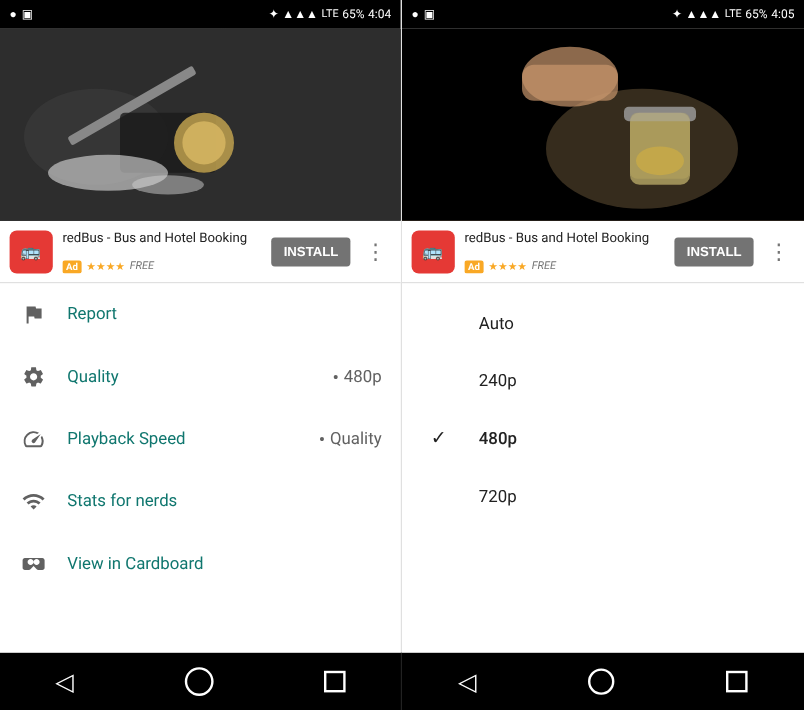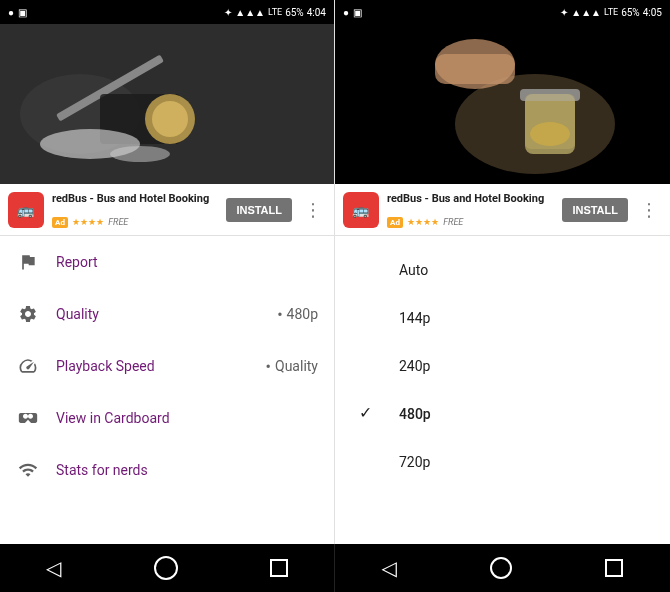--- a/index.html
+++ b/index.html
@@ -93,21 +93,21 @@
     }
 
     .ad-info {
       flex: 1;
       overflow: hidden;
     }
 
     .ad-title {
       font-size: 11px;
       color: #212121;
-      font-weight: 700;
+      font-weight: 400;
       white-space: nowrap;
       overflow: hidden;
       text-overflow: ellipsis;
     }
 
     .ad-sub {
       display: flex;
       align-items: center;
       gap: 4px;
       margin-top: 12px;
@@ -173,21 +173,21 @@
       margin-right: 16px;
       color: #616161;
       display: flex;
       align-items: center;
       justify-content: center;
       flex-shrink: 0;
     }
 
     .menu-label {
       font-size: 14px;
-      color: #701a75;
+      color: #0f766e;
       flex: 1;
     }
 
     .menu-value {
       font-size: 14px;
       color: #616161;
     }
 
     .menu-dot {
       color: #616161;
@@ -349,33 +349,33 @@
           </svg>
         </div>
         <span class="menu-label">Playback Speed</span>
         <span class="menu-dot">•</span>
         <span class="menu-value">Quality</span>
       </div>
 
       <div class="menu-item">
         <div class="menu-icon">
           <svg class="icon-svg" viewBox="0 0 24 24" xmlns="http://www.w3.org/2000/svg">
-            <path d="M20.74 6H3.26C2.01 6 1 7.01 1 8.26v7.48C1 16.99 2.01 18 3.26 18h4.01c.62 0 1.21-.26 1.63-.71L12 14l3.1 3.29c.42.45 1.01.71 1.63.71h4.01C21.99 18 23 16.99 23 15.74V8.26C23 7.01 21.99 6 20.74 6zM9 13c-1.66 0-3-1.34-3-3s1.34-3 3-3 3 1.34 3 3-1.34 3-3 3zm6 0c-1.66 0-3-1.34-3-3s1.34-3 3-3 3 1.34 3 3-1.34 3-3 3z" fill="#616161"></path>
+            <path d="M1 9l2 2c4.97-4.97 13.03-4.97 18 0l2-2C16.93 2.93 7.08 2.93 1 9zm8 8l3 3 3-3c-1.65-1.66-4.34-1.66-6 0zm-4-4l2 2c2.76-2.76 7.24-2.76 10 0l2-2C15.14 9.14 8.87 9.14 5 13z" fill="#616161"></path>
           </svg>
         </div>
-        <span class="menu-label">View in Cardboard</span>
+        <span class="menu-label">Stats for nerds</span>
       </div>
 
       <div class="menu-item">
         <div class="menu-icon">
           <svg class="icon-svg" viewBox="0 0 24 24" xmlns="http://www.w3.org/2000/svg">
-            <path d="M1 9l2 2c4.97-4.97 13.03-4.97 18 0l2-2C16.93 2.93 7.08 2.93 1 9zm8 8l3 3 3-3c-1.65-1.66-4.34-1.66-6 0zm-4-4l2 2c2.76-2.76 7.24-2.76 10 0l2-2C15.14 9.14 8.87 9.14 5 13z" fill="#616161"></path>
+            <path d="M20.74 6H3.26C2.01 6 1 7.01 1 8.26v7.48C1 16.99 2.01 18 3.26 18h4.01c.62 0 1.21-.26 1.63-.71L12 14l3.1 3.29c.42.45 1.01.71 1.63.71h4.01C21.99 18 23 16.99 23 15.74V8.26C23 7.01 21.99 6 20.74 6zM9 13c-1.66 0-3-1.34-3-3s1.34-3 3-3 3 1.34 3 3-1.34 3-3 3zm6 0c-1.66 0-3-1.34-3-3s1.34-3 3-3 3 1.34 3 3-1.34 3-3 3z" fill="#616161"></path>
           </svg>
         </div>
-        <span class="menu-label">Stats for nerds</span>
+        <span class="menu-label">View in Cardboard</span>
       </div>
 
     </div>
   </div>
 
   <div class="panel panel-right">
 
     <div class="status-bar">
       <div class="status-left">
         <span style="font-size:10px;">●</span>
@@ -424,24 +424,20 @@
       <span class="ad-more">⋮</span>
     </div>
 
     <div class="quality-list">
 
       <div class="quality-item">
         <span class="quality-check">&nbsp;</span>
         <span>Auto</span>
       </div>
 
-      <div class="quality-item">
-        <span class="quality-check">&nbsp;</span>
-        <span>144p</span>
-      </div>
 
       <div class="quality-item">
         <span class="quality-check">&nbsp;</span>
         <span>240p</span>
       </div>
 
 
       <div class="quality-item" style="font-weight:500;">
         <span class="quality-check" style="color:#212121;">✓</span>
         <span>480p</span>

